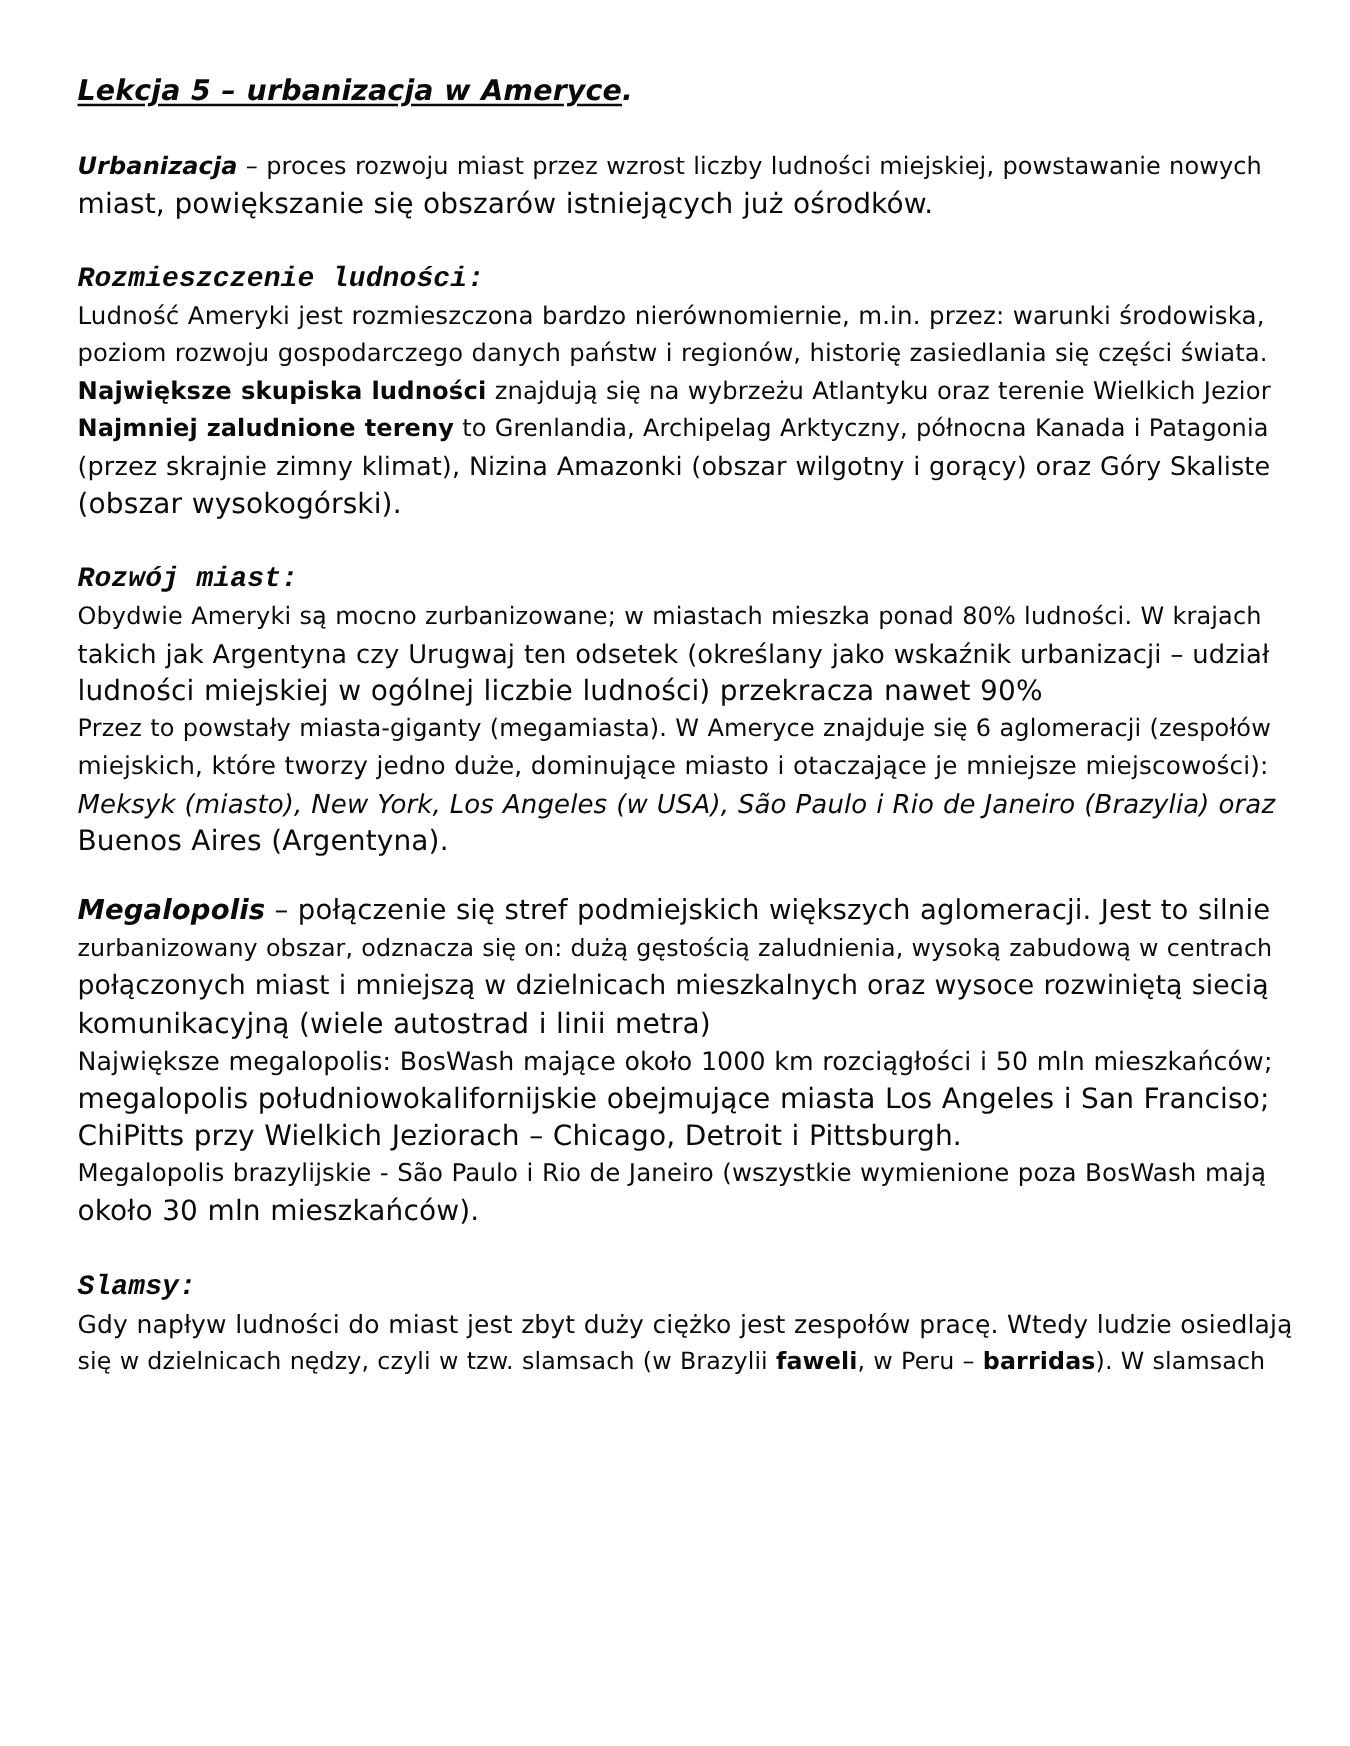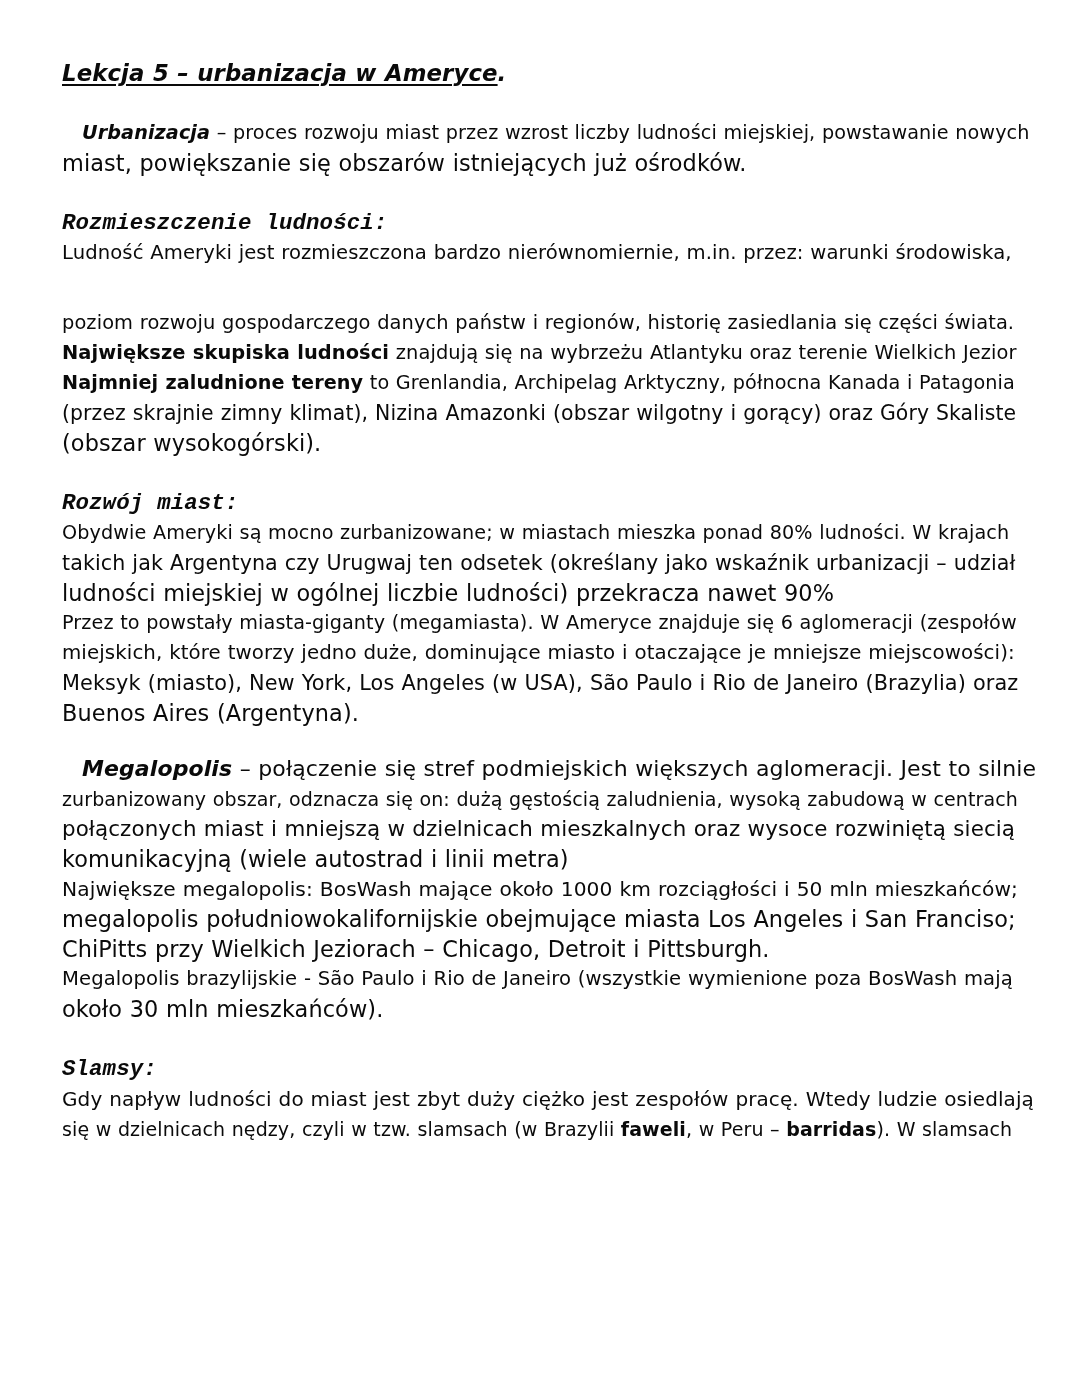--- a/index.html
+++ b/index.html
@@ -61,21 +61,21 @@
 
   .sec-head {
     font-weight: 700;
     font-style: italic;
     display: block;
     font-family: Liberation Mono, monospace;
   }
 
   
   .b  { font-weight: 700; }
-  .bi { font-weight: 700; font-style: italic; margin-left: 20px; }
+  .bi { font-weight: 700; font-style: italic; }
 
   
   .ln {
     display: block;
     white-space: nowrap;
   }
 </style>
 </head>
 <body>
 
@@ -91,37 +91,37 @@
     <div class="block">
       <span class="ln" style="font-size: 19.2px;"><span class="bi">Urbanizacja</span><span> – proces rozwoju miast przez wzrost liczby ludności miejskiej, powstawanie nowych</span></span>
       <span class="ln">miast, powiększanie się obszarów istniejących już ośrodków.</span>
     </div>
 
     <div class="spacer-line"></div>
 
     <div class="block">
       <span class="ln sec-head">Rozmieszczenie ludności:</span>
       <span class="ln" style="font-size: 19.6px;">Ludność Ameryki jest rozmieszczona bardzo nierównomiernie, m.in. przez: warunki środowiska,</span>
-      <span class="ln" style="font-size: 19.4px; margin-top: 40px;">poziom rozwoju gospodarczego danych państw i regionów, historię zasiedlania się części świata.</span>
+      <span class="ln" style="font-size: 19.4px;">poziom rozwoju gospodarczego danych państw i regionów, historię zasiedlania się części świata.</span>
       <span class="ln" style="font-size: 19.4px;"><span class="b">Największe skupiska ludności</span><span> znajdują się na wybrzeżu Atlantyku oraz terenie Wielkich Jezior</span></span>
       <span class="ln" style="font-size: 19.2px;"><span class="b">Najmniej zaludnione tereny</span><span> to Grenlandia, Archipelag Arktyczny, północna Kanada i Patagonia</span></span>
       <span class="ln" style="font-size: 20.4px;">(przez skrajnie zimny klimat), Nizina Amazonki (obszar wilgotny i gorący) oraz Góry Skaliste</span>
       <span class="ln">(obszar wysokogórski).</span>
     </div>
 
     <div class="spacer-line"></div>
 
     <div class="block">
       <span class="ln sec-head">Rozwój miast:</span>
       <span class="ln" style="font-size: 19.2px;">Obydwie Ameryki są mocno zurbanizowane; w miastach mieszka ponad 80% ludności. W krajach</span>
       <span class="ln" style="font-size: 20.6px;">takich jak Argentyna czy Urugwaj ten odsetek (określany jako wskaźnik urbanizacji – udział</span>
       <span class="ln">ludności miejskiej w ogólnej liczbie ludności) przekracza nawet 90%</span>
       <span class="ln" style="font-size: 19.2px;">Przez to powstały miasta-giganty (megamiasta). W Ameryce znajduje się 6 aglomeracji (zespołów</span>
       <span class="ln" style="font-size: 19.8px;">miejskich, które tworzy jedno duże, dominujące miasto i otaczające je mniejsze miejscowości):</span>
-      <span class="ln" style="font-size: 20.8px;">Meksyk (miasto), New York, Los Angeles (w USA), São Paulo i Rio de Janeiro (Brazylia) oraz</span>
+      <span class="ln" style="font-size: 20.8px; font-style: italic;">Meksyk (miasto), New York, Los Angeles (w USA), São Paulo i Rio de Janeiro (Brazylia) oraz</span>
       <span class="ln">Buenos Aires (Argentyna).</span>
     </div>
 
     <div class="spacer-half"></div>
 
     <div class="block">
       <span class="ln" style="font-size: 22px;"><span class="bi">Megalopolis</span><span> – połączenie się stref podmiejskich większych aglomeracji. Jest to silnie</span></span>
       <span class="ln" style="font-size: 19px;">zurbanizowany obszar, odznacza się on: dużą gęstością zaludnienia, wysoką zabudową w centrach</span>
       <span class="ln" style="font-size: 21.4px;">połączonych miast i mniejszą w dzielnicach mieszkalnych oraz wysoce rozwiniętą siecią</span>
       <span class="ln">komunikacyjną (wiele autostrad i linii metra)</span>

